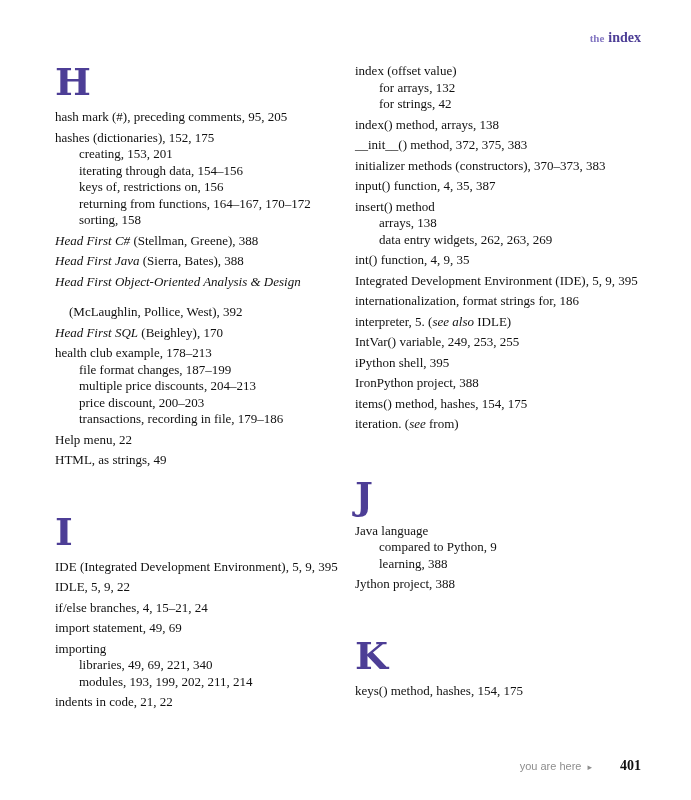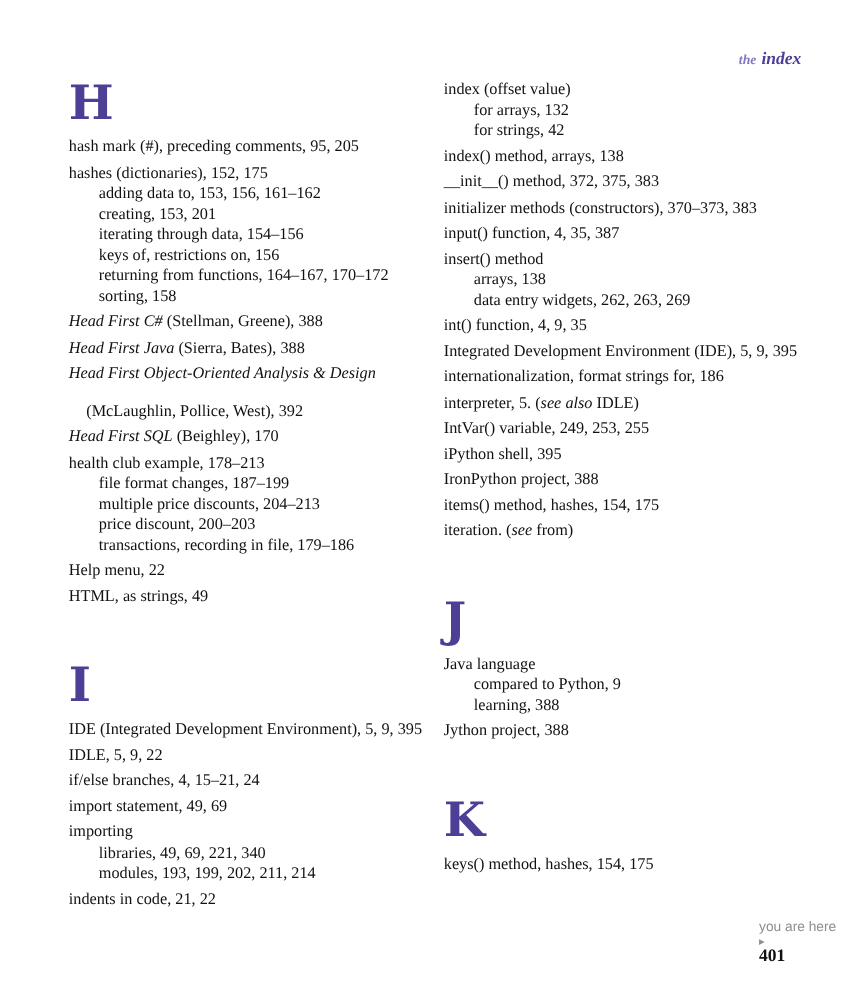--- a/index.html
+++ b/index.html
@@ -7,23 +7,22 @@
     position: relative;
     width: 691px;
     height: 800px;
     background: #ffffff;
     font-family: "Liberation Serif", serif;
     color: #111111;
     overflow: hidden;
   }
   .header {
     position: absolute;
-    top: 38px;
+    top: 28px;
     right: 50px;
-    font-style: italic;
     white-space: nowrap;
   }
   .hdr-the {
     font-size: 11px;
     font-weight: 600;
     color: var(--accent_light, #8477c2);
     margin-right: 4px;
   }
   .hdr-index {
     font-size: 14px;
@@ -56,21 +55,20 @@
   .sub  { margin-top: 2px; padding-left: 24px; }
   .cont { margin-top: 16px; padding-left: 14px; }
   .col > :first-child { margin-top: 0; }
   .it { font-style: italic; }
   .footer {
     position: absolute;
     right: 50px;
     bottom: 26px;
     display: flex;
     align-items: baseline;
-    flex-direction: column;
   }
   .yah {
     font-family: "Liberation Sans", sans-serif;
     font-size: 11px;
     color: var(--footer_gray, #8e8e8e);
   }
   .arrow {
     font-size: 9px;
     color: var(--footer_gray, #8e8e8e);
     margin-left: 6px;
@@ -89,21 +87,20 @@
 
   <div class="header">
     <span class="hdr-the">the</span><span class="hdr-index">index</span>
   </div>
 
   <div class="content">
     <div class="col" id="col-left">
         <div class="letter"><span>H</span></div>
         <div class="entry"><span>hash mark (#), preceding comments, 95, 205</span></div>
         <div class="entry"><span>hashes (dictionaries), 152, 175</span></div>
-        <div class="sub"><span>adding data to, 153, 156, 161–162</span></div>
         <div class="sub"><span>creating, 153, 201</span></div>
         <div class="sub"><span>iterating through data, 154–156</span></div>
         <div class="sub"><span>keys of, restrictions on, 156</span></div>
         <div class="sub"><span>returning from functions, 164–167, 170–172</span></div>
         <div class="sub"><span>sorting, 158</span></div>
         <div class="entry"><span class="it">Head First C#</span><span> (Stellman, Greene), 388</span></div>
         <div class="entry"><span class="it">Head First Java</span><span> (Sierra, Bates), 388</span></div>
         <div class="entry"><span class="it">Head First Object-Oriented Analysis &amp; Design</span></div>
         <div class="cont"><span>(McLaughlin, Pollice, West), 392</span></div>
         <div class="entry"><span class="it">Head First SQL</span><span> (Beighley), 170</span></div>

